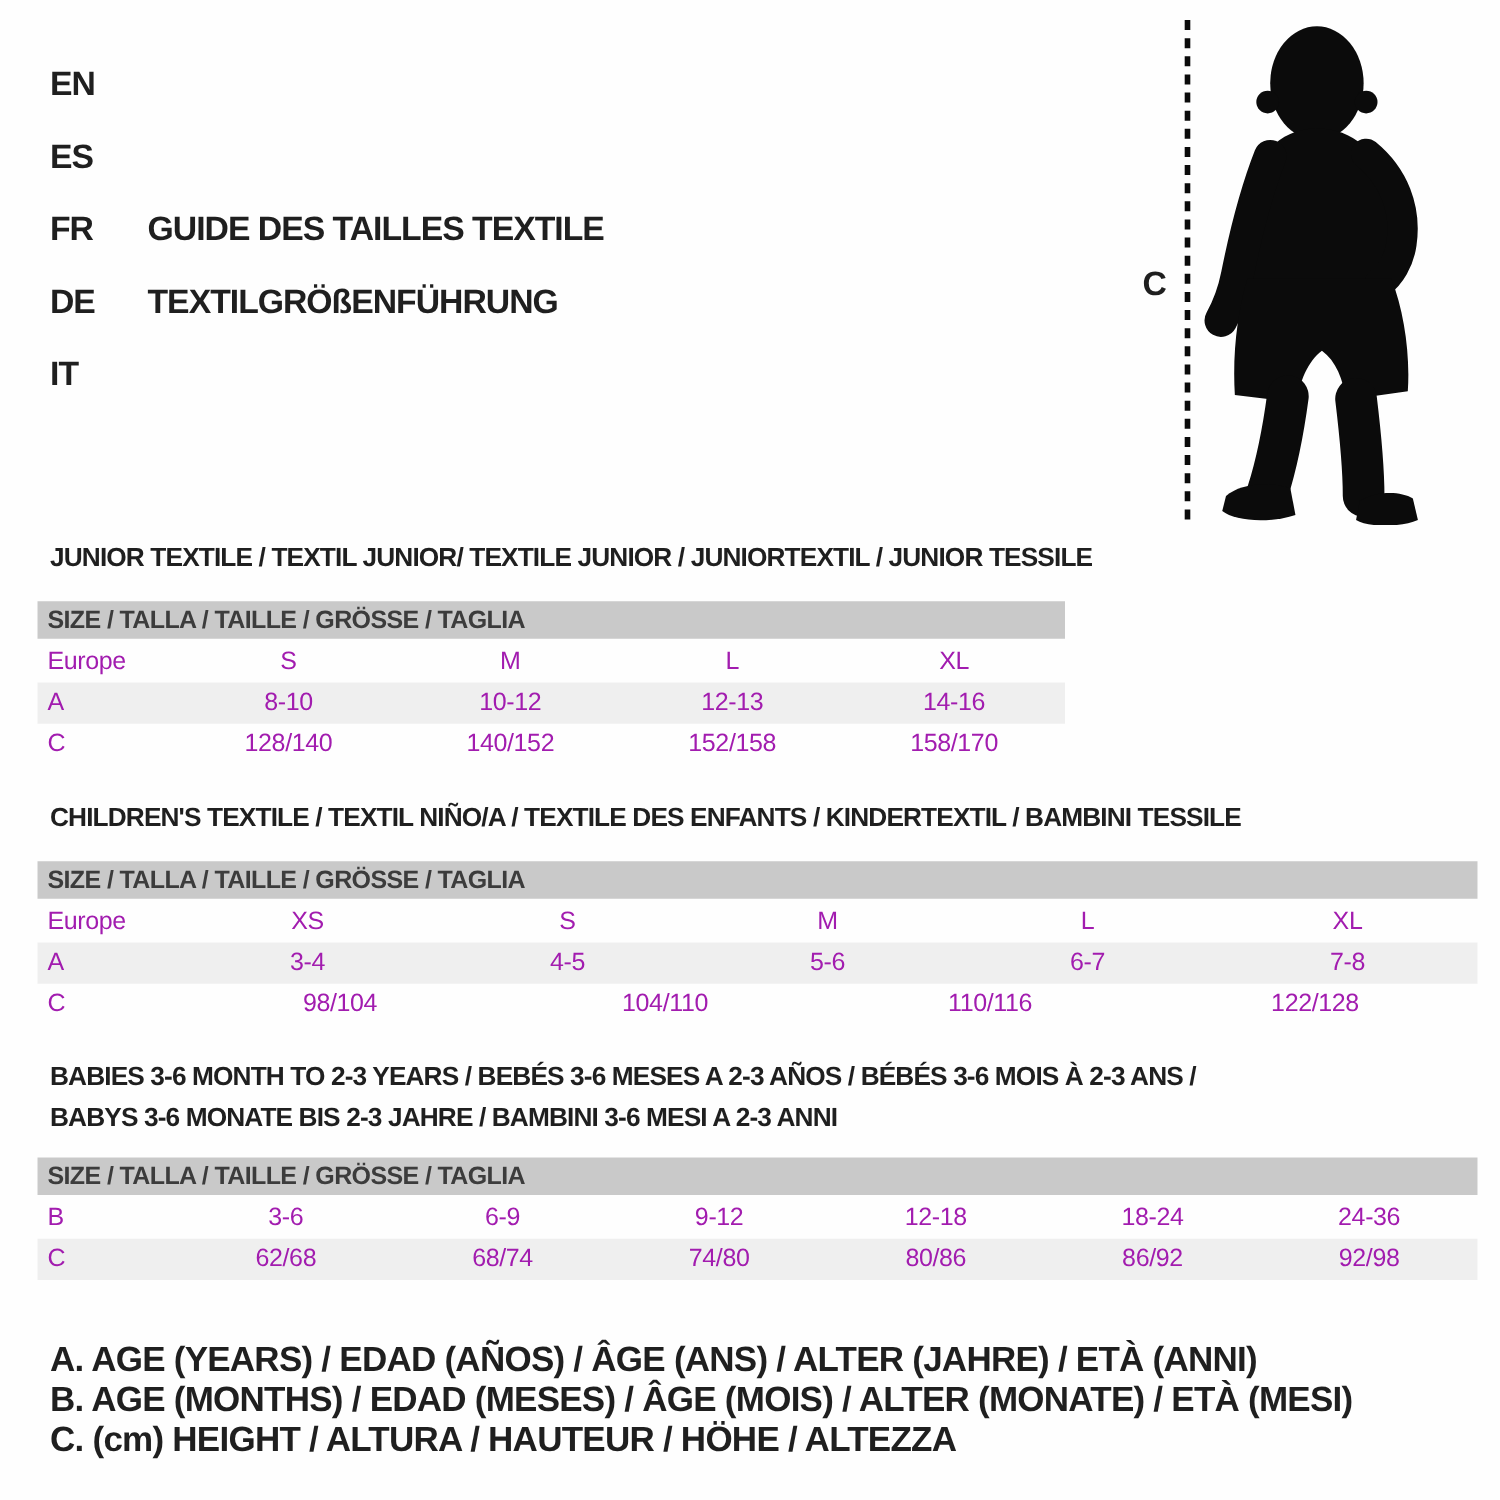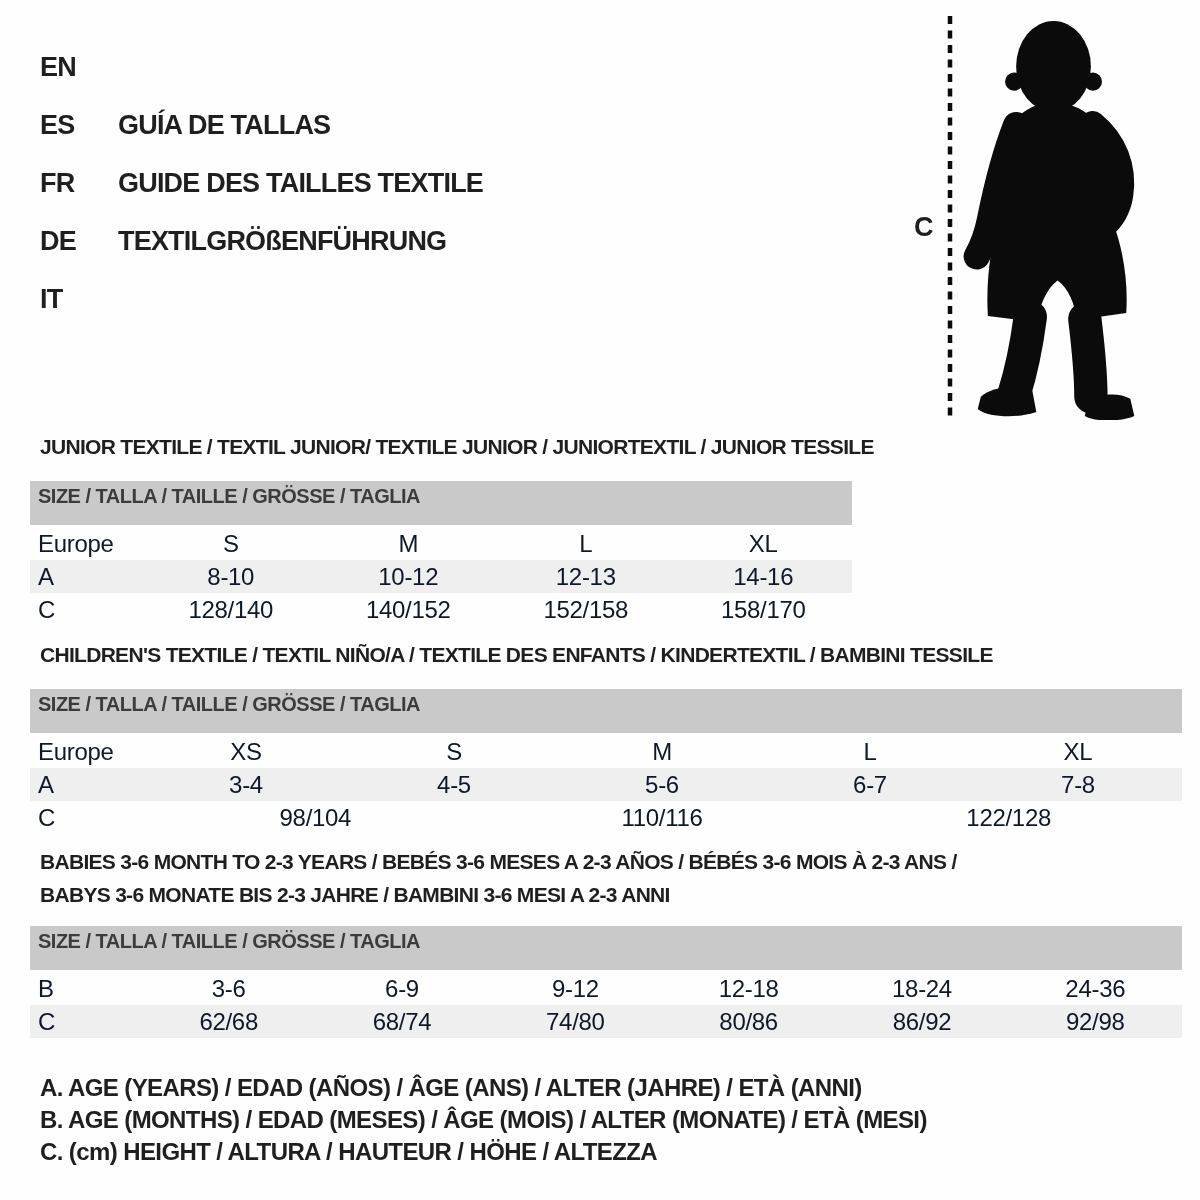--- a/index.html
+++ b/index.html
@@ -24,54 +24,53 @@
   .c-label{position:absolute;left:914px;top:212px;
     font-size:27px;font-weight:700;}
   .dotted-line{position:absolute;left:947px;top:14px;}
   .silhouette{position:absolute;left:962px;top:16px;}
 
   
   .sec-title{position:absolute;left:40px;
     font-size:21px;font-weight:700;letter-spacing:-0.7px;white-space:nowrap;}
   .sec-title.two-line{line-height:33px;}
   .t{position:absolute;left:30px;}
-  .t-header{height:44px;line-height:30px;background:#c9c9c9;
+  .t-header{height:30px;line-height:30px;background:#c9c9c9;
     color:#3c3c3c;font-size:20px;font-weight:700;letter-spacing:-0.5px;
     padding-left:8px;box-sizing:border-box;}
   .t-body{margin-top:2px;}
-  .t-row{display:flex;height:33px;line-height:33px;font-size:24px;
-    letter-spacing:-0.3px;color:#0f172a;}
+  .t-row{display:flex;height:33px;line-height:33px;font-size:20px;
+    letter-spacing:-0.3px;color:#a21caf;}
   .t-row.shaded{background:#efefef;}
   .t-label{flex:0 0 112px;padding-left:8px;box-sizing:border-box;text-align:left;}
   .t-cell{flex:1;text-align:center;}
 
   #junior-title{top:435px;}
   #junior-table{top:481px;width:822px;}
   #children-title{top:643px;}
   #children-table{top:689px;width:1152px;}
   #babies-title{top:845px;}
   #babies-table{top:926px;width:1152px;}
 
   
   .legend{position:absolute;left:40px;top:1072px;}
-  .legend-line{height:32px;line-height:32px;font-size:24px;font-weight:700;
+  .legend-line{height:32px;line-height:32px;font-size:28px;font-weight:700;
     letter-spacing:-0.6px;white-space:nowrap;}
 </style>
 </head>
 <body>
 
 <div class="page">
 
   <div class="lang-list">
     <div class="lang-row">
       <span class="lang-code">EN</span>
     </div>
     <div class="lang-row">
       <span class="lang-code">ES</span>
-      <span class="lang-title">GUÍA DE TALLAS</span>
     </div>
     <div class="lang-row">
       <span class="lang-code">FR</span>
       <span class="lang-title">GUIDE DES TAILLES TEXTILE</span>
     </div>
     <div class="lang-row">
       <span class="lang-code">DE</span>
       <span class="lang-title">TEXTILGRÖßENFÜHRUNG</span>
     </div>
     <div class="lang-row">
@@ -145,20 +144,21 @@
         <span class="t-label">A</span>
         <span class="t-cell">3-4</span>
         <span class="t-cell">4-5</span>
         <span class="t-cell">5-6</span>
         <span class="t-cell">6-7</span>
         <span class="t-cell">7-8</span>
       </div>
       <div class="t-row">
         <span class="t-label">C</span>
         <span class="t-cell">98/104</span>
+        <span class="t-cell">104/110</span>
         <span class="t-cell">110/116</span>
         <span class="t-cell">122/128</span>
       </div>
     </div>
   </div>
 
   <div class="sec-title two-line" id="babies-title">
     <div>BABIES 3-6 MONTH TO 2-3 YEARS / BEBÉS 3-6 MESES A 2-3 AÑOS / BÉBÉS 3-6 MOIS À 2-3 ANS /</div>
     <div>BABYS 3-6 MONATE BIS 2-3 JAHRE / BAMBINI 3-6 MESI A 2-3 ANNI</div>
   </div>

